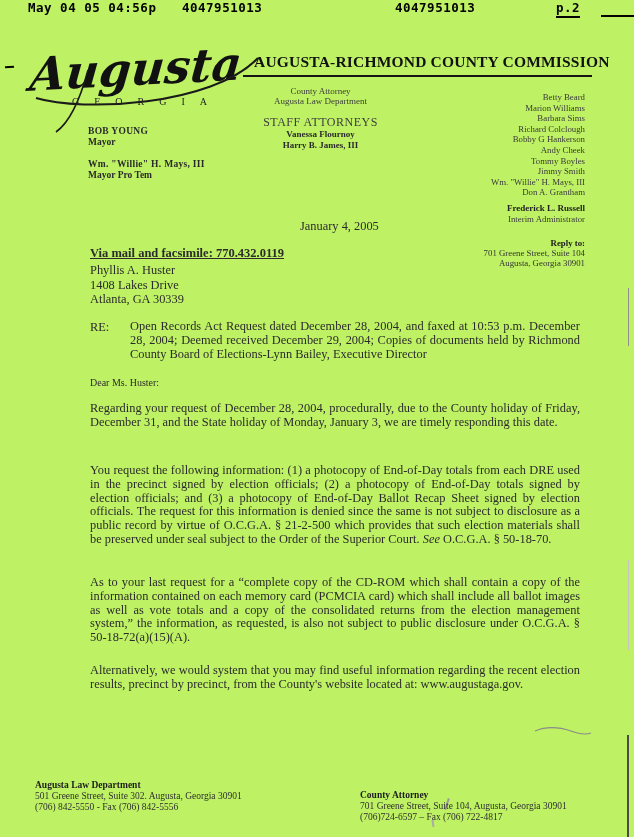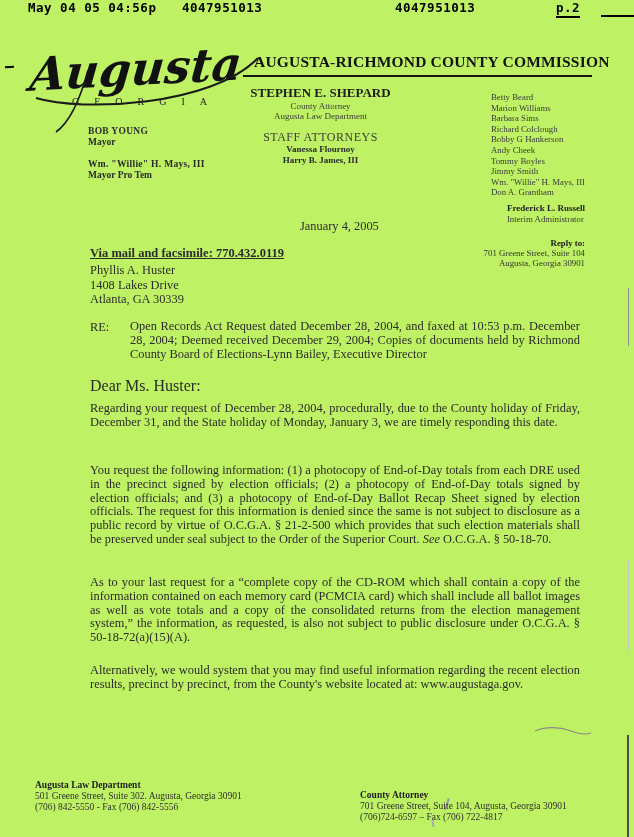--- a/index.html
+++ b/index.html
@@ -31,32 +31,32 @@
   .lh-rule{height:2px;background:#151515;}
   .center-block{width:185px;text-align:center;line-height:1.15;}
   .atty-name{font-weight:bold;font-size:13px;color:#1c1c1c;}
   .small-gray{font-size:9px;color:#3c3c3c;}
   .staff-head{font-size:12px;color:#3c3c3c;letter-spacing:0.5px;margin-top:9px;}
   .staff-name{font-weight:bold;font-size:9px;color:#2a2a2a;}
   .left-officials{font-size:9.5px;color:#2a2a2a;line-height:1.15;}
   .lo-name{font-weight:bold;letter-spacing:0.3px;}
   .lo-title{font-weight:bold;}
   .lo-gap{height:11px;}
-  .commissioners{font-size:8.8px;color:#3a3a3a;line-height:10.6px;white-space:nowrap;}
+  .commissioners{text-align:right;font-size:8.8px;color:#3a3a3a;line-height:10.6px;white-space:nowrap;}
   .admin-name{font-weight:bold;font-size:9px;color:#222;}
   .replyto{text-align:right;font-size:8.8px;color:#333;line-height:10.2px;}
   .replyto .rt-label{font-weight:bold;color:#1a1a1a;}
   
   .dateline{font-size:12.4px;}
   .via{font-size:12.5px;font-weight:bold;text-decoration:underline;white-space:nowrap;}
   .addr{font-size:12.4px;line-height:14.6px;}
   .re-wrap{width:490px;}
   .re-label{position:absolute;left:0;top:0;font-size:12.4px;}
   .re-text{margin-left:40px;font-size:12.4px;line-height:13.9px;text-align:justify;}
-  .salutation{font-size:16px;}
+  .salutation{font-size:10px;}
   .para{width:490px;font-size:12.4px;line-height:13.8px;text-align:justify;}
   .para i{font-style:italic;margin-top:20px;}
   
   .foot{font-size:9.5px;color:#2e2e2e;line-height:11px;white-space:nowrap;}
   .foot .ft-title{font-weight:bold;color:#1c1c1c;}
   svg{display:block;}
 </style>
 </head>
 <body>
 
@@ -78,21 +78,20 @@
       <path d="M 14 58 C 60 72, 190 66, 236 18" stroke="#1a1a1a" stroke-width="2" fill="none"></path>
       <path d="M 66 30 C 58 60, 48 82, 34 92" stroke="#1a1a1a" stroke-width="1.6" fill="none"></path>
     </svg>
     <div class="abs logo-georgia" style="left:50px;top:56px;">GEORGIA</div>
   </div>
 
   <div class="abs lh-title" style="left:254px;top:53px;">AUGUSTA-RICHMOND COUNTY COMMISSION</div>
   <div class="abs lh-rule" style="left:243px;top:75px;width:349px;"></div>
 
   <div class="abs center-block" style="left:228px;top:86px;">
-    <div class="atty-name">STEPHEN E. SHEPARD</div>
     <div class="small-gray">County Attorney</div>
     <div class="small-gray">Augusta Law Department</div>
     <div class="staff-head">STAFF ATTORNEYS</div>
     <div class="staff-name">Vanessa Flournoy</div>
     <div class="staff-name">Harry B. James, III</div>
   </div>
 
   <div class="abs left-officials" style="left:88px;top:126px;">
     <div class="lo-name">BOB YOUNG</div>
     <div class="lo-title">Mayor</div>

